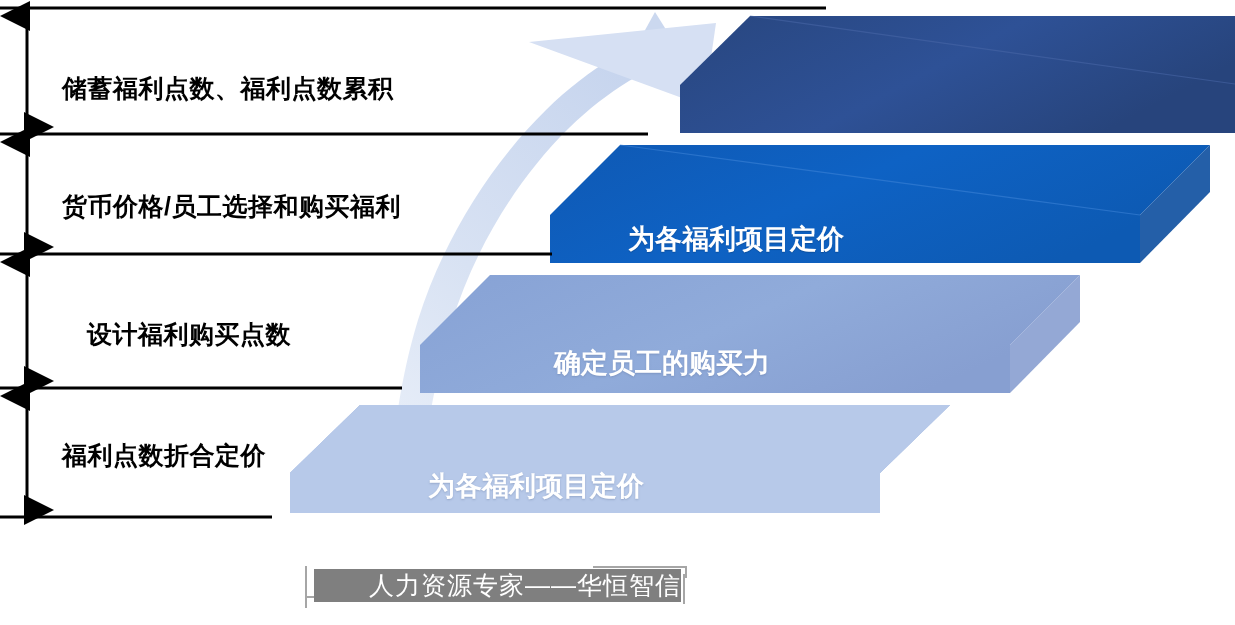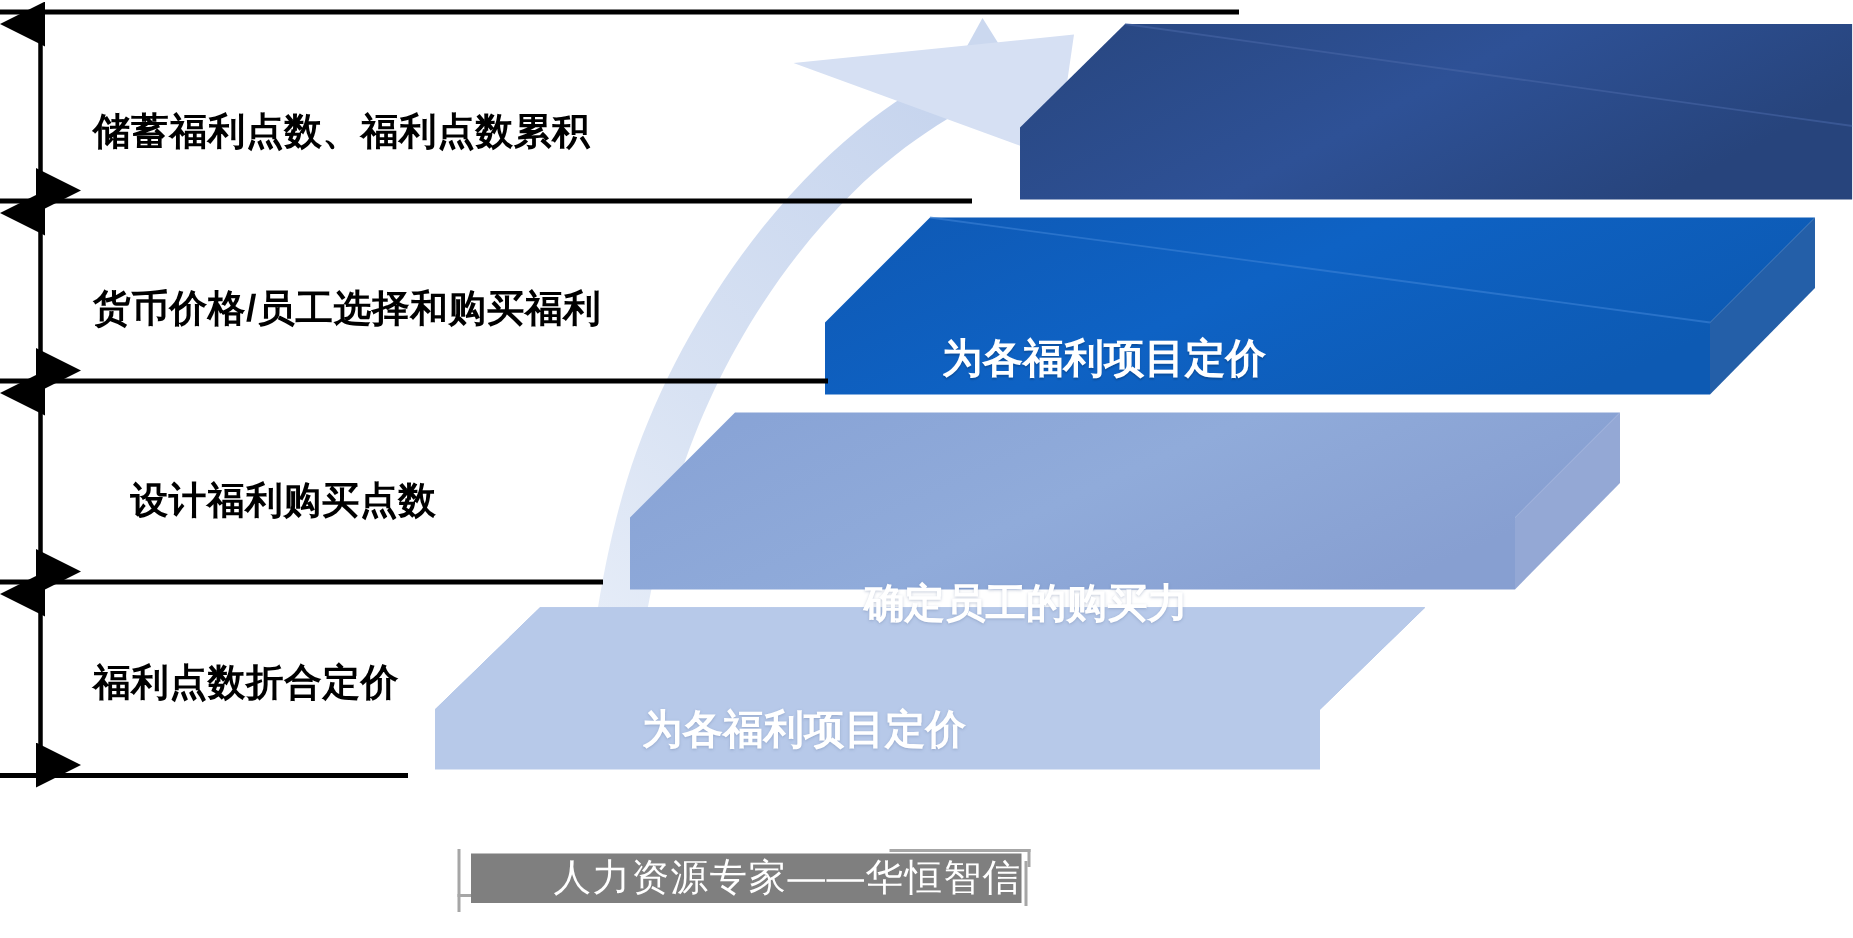--- a/index.html
+++ b/index.html
@@ -195,21 +195,21 @@
   </div>
 
   <div class="layer" id="labels-layer">
 
     <div class="scale-label" style="left:62px; top:76px;">储蓄福利点数、福利点数累积</div>
     <div class="scale-label" style="left:62px; top:194px;">货币价格/员工选择和购买福利</div>
     <div class="scale-label" style="left:67px; top:322px;margin-left:20px;">设计福利购买点数</div>
     <div class="scale-label" style="left:62px; top:443px;">福利点数折合定价</div>
 
     <div class="step-caption" style="left:628px; top:226px;">为各福利项目定价</div>
-    <div class="step-caption pale" style="left:576px; top:350px;margin-top:39px;">确定员工的购买力</div>
+    <div class="step-caption pale" style="left:554px; top:350px;">确定员工的购买力</div>
     <div class="step-caption pale" style="left:428px; top:473px;">为各福利项目定价</div>
   </div>
 
   <div class="layer" id="footer-layer">
     <div id="footer-wrap">
       <div class="corner" id="corner-tl"></div>
       <div class="corner" id="corner-bl"></div>
       <div class="corner" id="corner-tr"></div>
       <div class="corner" id="corner-br"></div>
       <div id="footer-box"></div>

